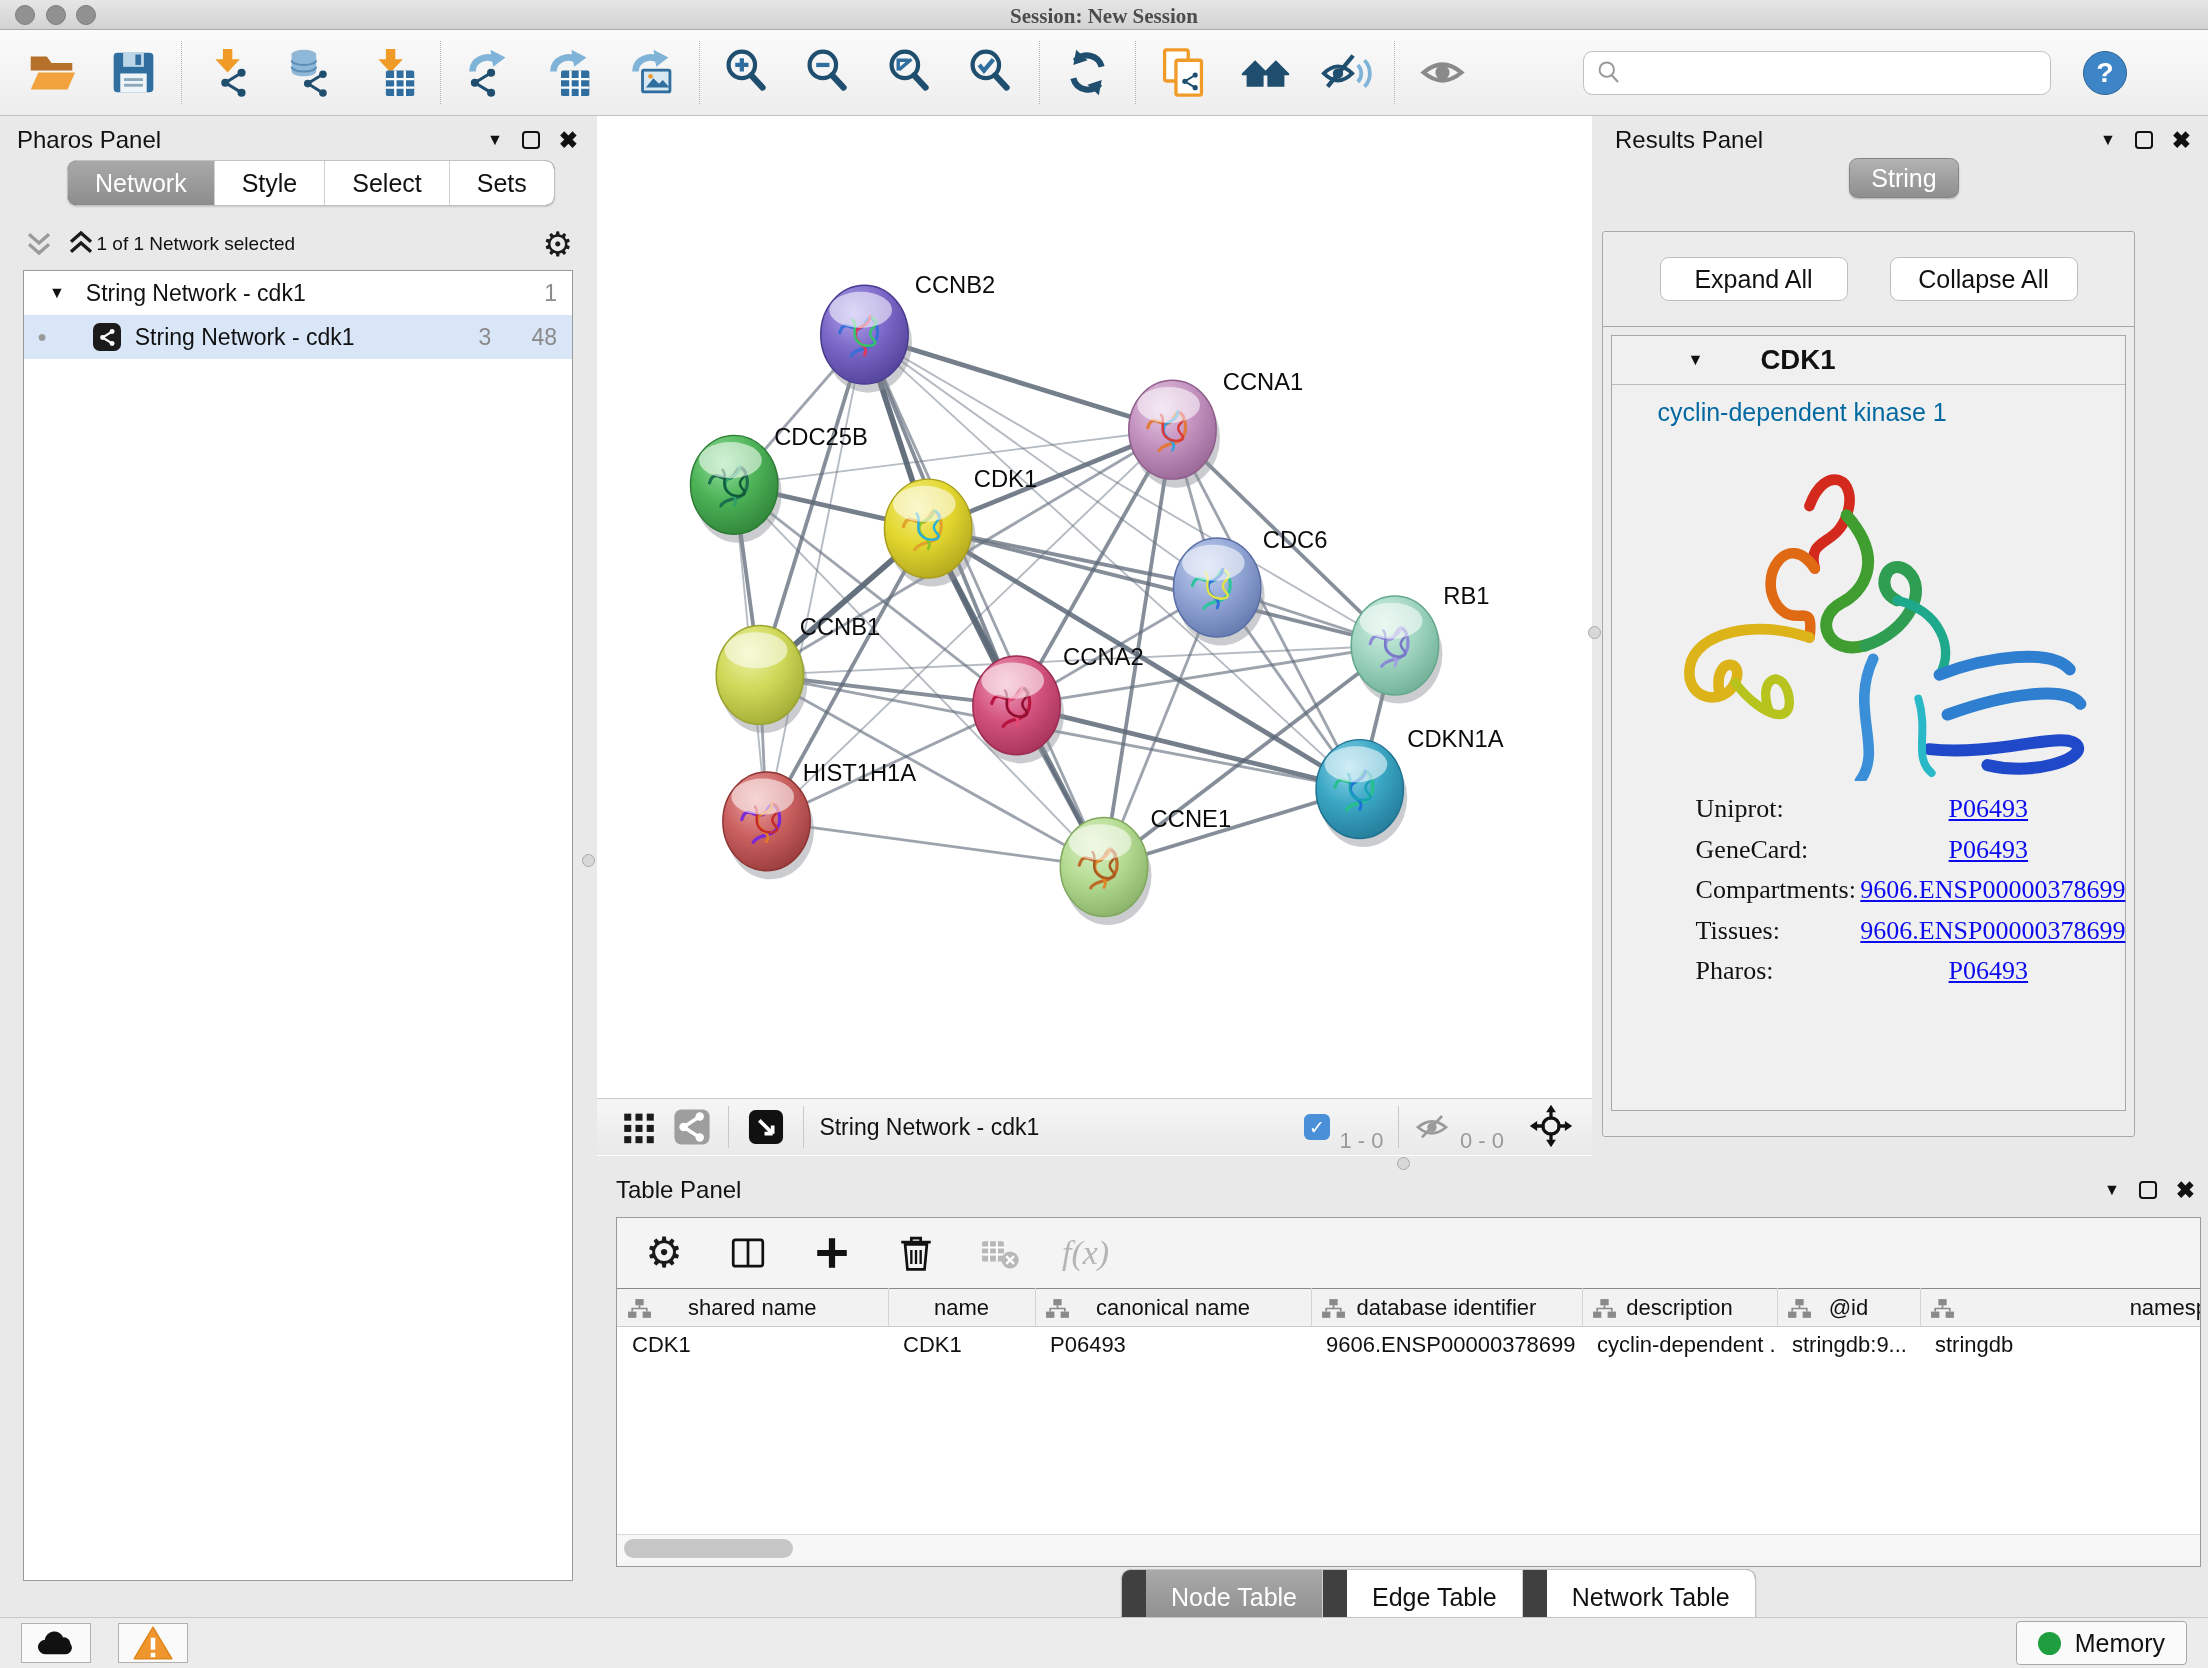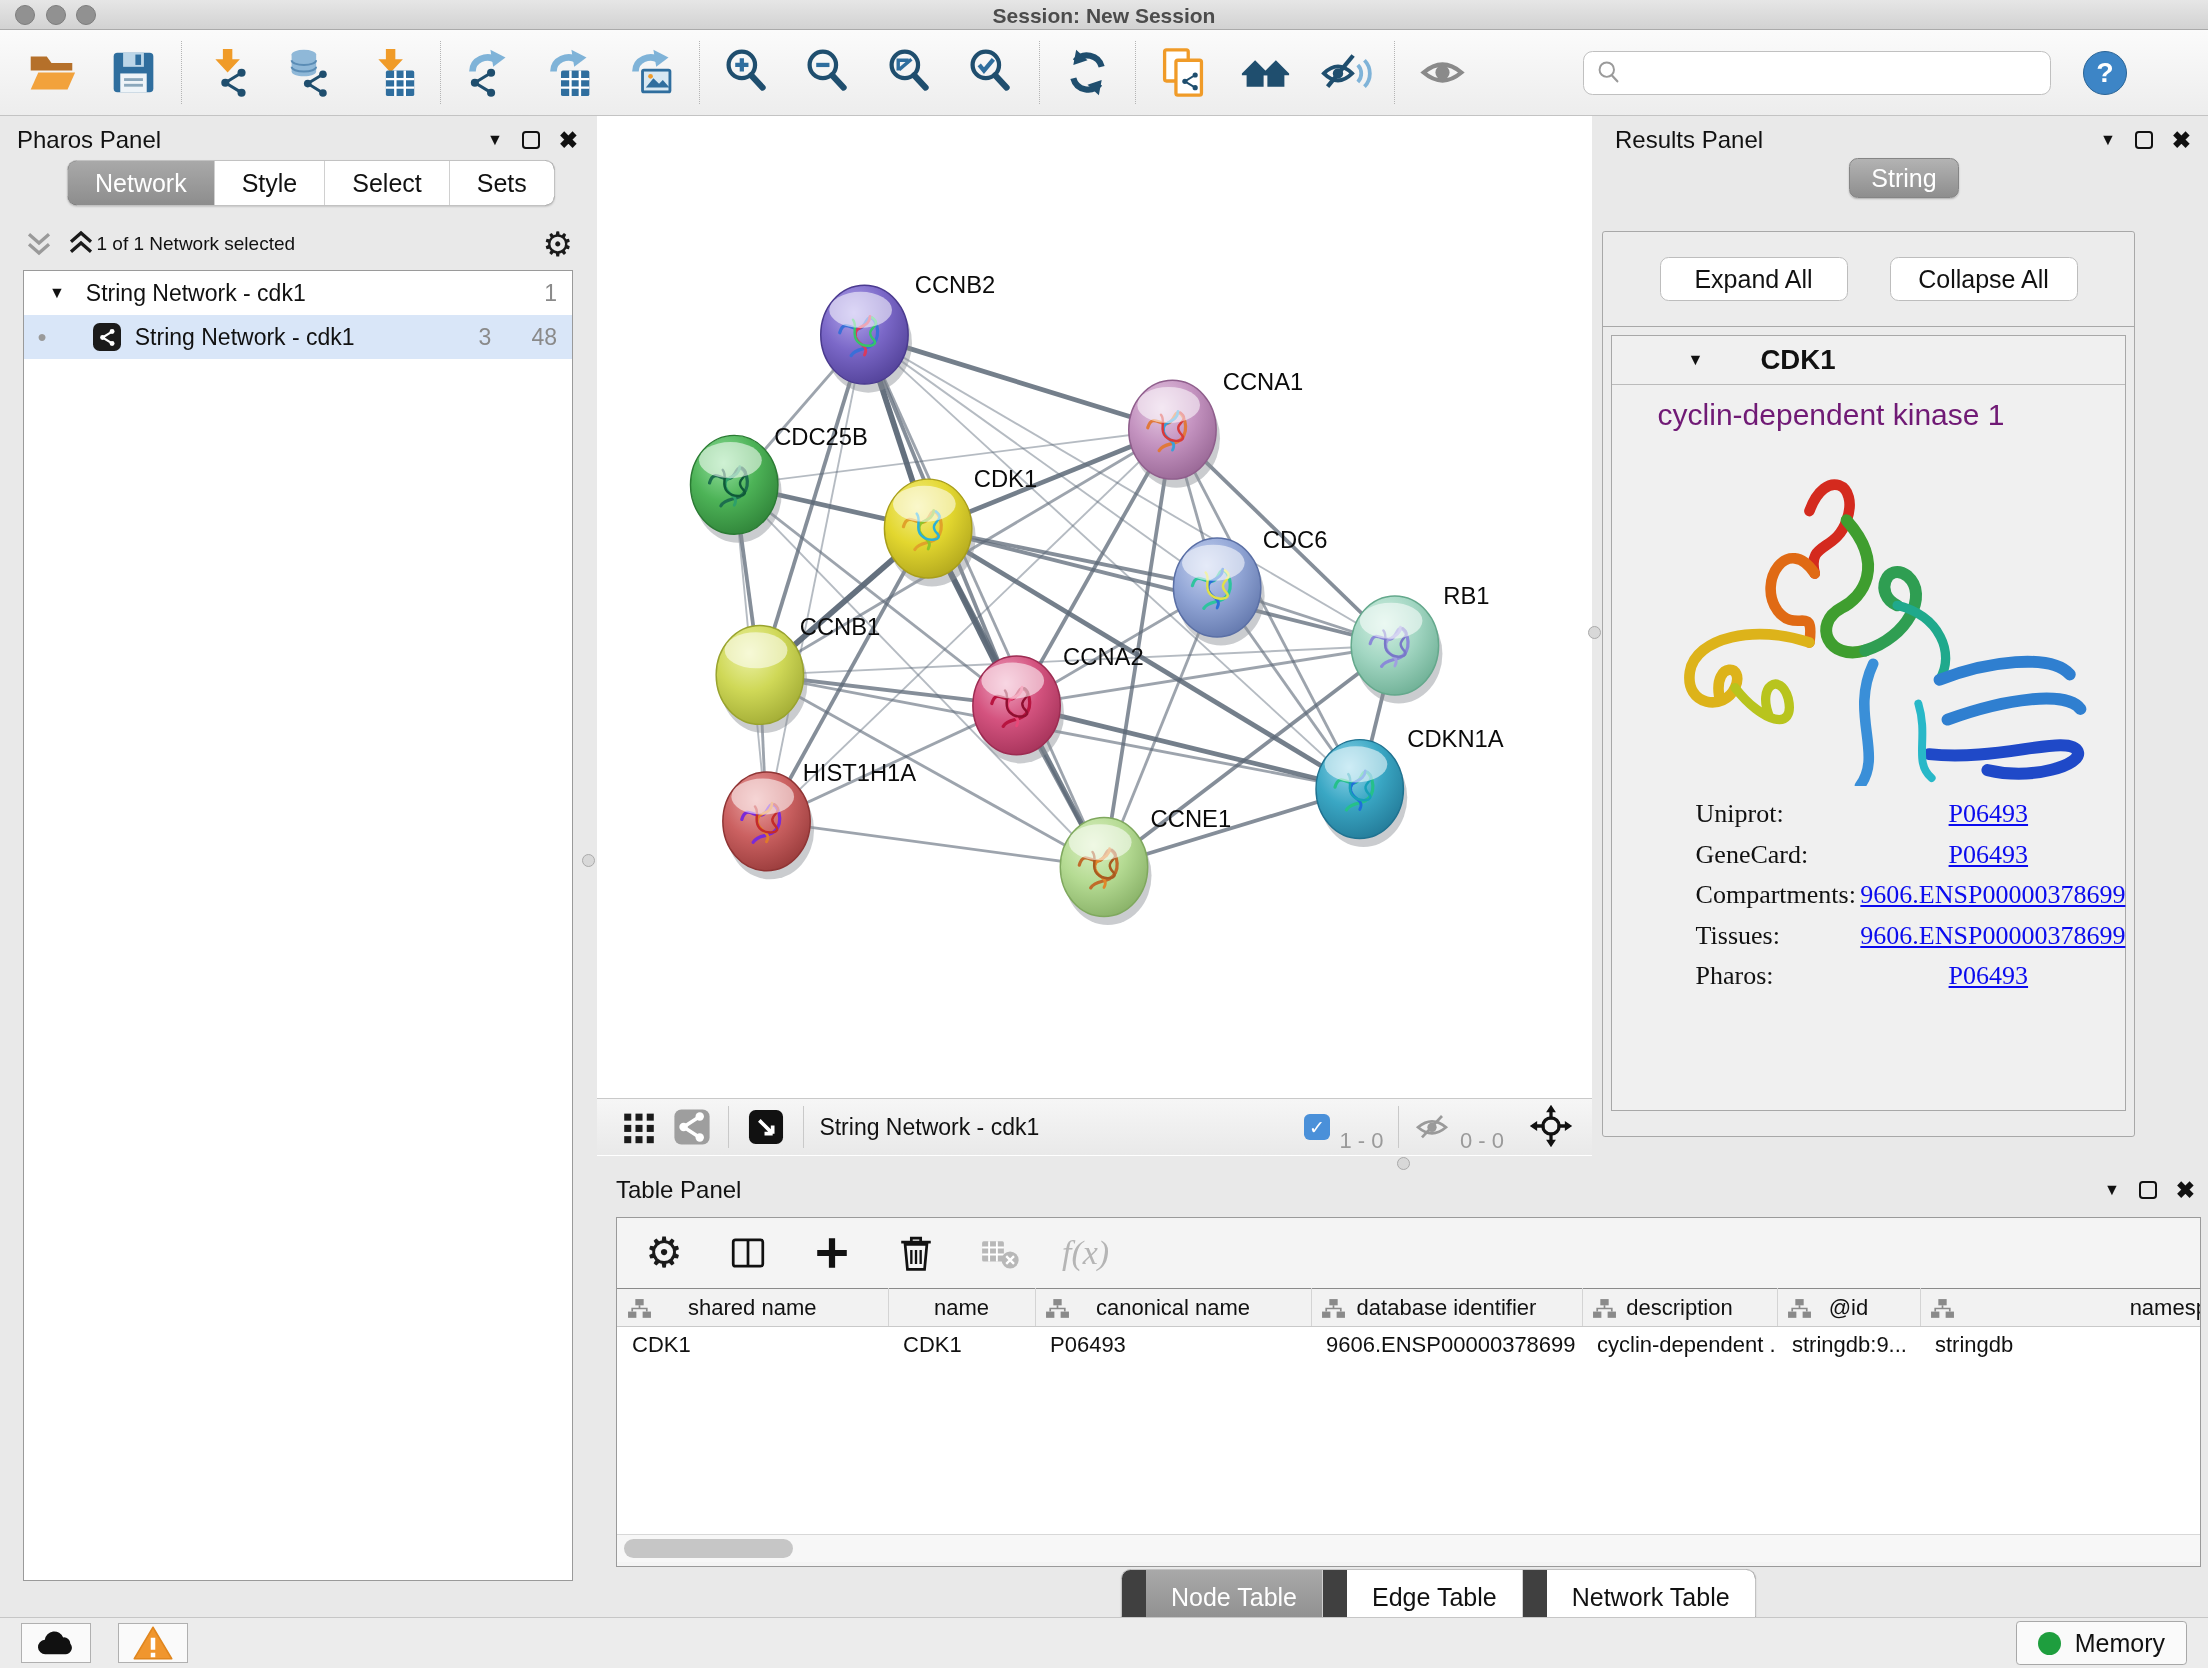--- a/index.html
+++ b/index.html
@@ -1,21 +1,21 @@
 <!DOCTYPE html>
 <html style="font-size:15px"><head>
 <meta charset="utf-8">
 <style>
   * { margin:0; padding:0; box-sizing:border-box; }
   html,body { width:2208px; height:1668px; }
   body { font-family:"Liberation Sans", sans-serif; background:#e9e9e9; position:relative; overflow:hidden; }
   .abs { position:absolute; }
 
   
-  .titlebar { left:0; top:0; width:2208px; height:30px; background:linear-gradient(#e6e6e6,#d2d2d2); border-bottom:1px solid #aaa; }
+  .titlebar { left:0; top:0; width:2208px; height:30px; background:linear-gradient(#e6e6e6,#d2d2d2); border-bottom:1px solid #aaa;font-family:Liberation Serif, serif; }
   .tl { width:20px; height:20px; border-radius:50%; background:#919191; border:1px solid #7d7d7d; top:4.8px; }
   .title-text { width:100%; text-align:center; top:3.8px; font-size:21px; color:#4c4c4c; font-weight:bold; }
 
   
   .toolbar { left:0; top:30px; width:2208px; height:86px; background:linear-gradient(#fbfbfb,#ededed); border-bottom:1px solid #c3c3c3; display:flex; align-items:center; padding-left:25px; }
   .tb-group { display:flex; align-items:center; gap:28.5px; }
   .tb-btn { width:53px; height:53px; display:flex; align-items:center; justify-content:center; cursor:pointer; }
   .tb-btn svg { width:51px; height:51px; }
   .tb-sep { width:0; height:63px; border-left:1.9px dotted #b4b4b4; margin:0 21px; }
   .searchbox { width:468px; height:44px; border:1.9px solid #c0c0c0; border-radius:9.5px; background:#fff; display:flex; align-items:center; padding-left:9.5px; margin-left:114px; }
@@ -56,21 +56,21 @@
 
   
   .rp-head { left:1615px; top:126px; width:576px; display:flex; justify-content:space-between; align-items:center; }
   .string-tab { left:1849px; top:158px; width:110px; height:40px; background:linear-gradient(#b3b3b3,#8e8e8e); border:1px solid #858585; border-radius:8.6px; color:#fff; font-size:25px; display:flex; align-items:center; justify-content:center; box-shadow:0 1px 1.9px rgba(0,0,0,.25); }
   .rp-outer { left:1602px; top:231px; width:533px; height:906px; border:1.9px solid #a8a8a8; background:#ececec; border-radius:2.9px; }
   .rp-btnrow { height:95px; border-bottom:1.9px solid #a8a8a8; display:flex; align-items:center; justify-content:center; gap:42px; }
   .rp-btn { width:188px; height:44px; background:#fff; border:1.9px solid #bdbdbd; border-radius:8.6px; font-size:25px; color:#111; display:flex; align-items:center; justify-content:center; }
   .cdk1-box { margin:7.6px; height:776px; border:1.9px solid #a8a8a8; background:#f0f0f0; }
   .cdk1-head { height:49px; display:flex; align-items:center; gap:57px; padding-left:76px; border-bottom:1px solid #bbb; }
   .cdk1-name { font-size:27.6px; font-weight:bold; color:#111; }
-  .cdk1-desc { font-size:30px; color:#701a75; padding:13.3px 0 0 46px; }
+  .cdk1-desc { font-size:25px; color:#0369a1; padding:13.3px 0 0 46px; }
   .xl-title { font-family:"Liberation Serif",serif; font-size:28.5px; font-weight:bold; color:#111; padding:5.7px 0 0 61px; }
   .xl-row { display:flex; font-family:"Liberation Serif",serif; font-size:26px; padding:10.5px 0 0 84px; }
   .xl-label { width:253px; color:#111; }
   .xl-link { color:#0b0bee; text-decoration:underline; }
 
   
   .tp-head { left:616px; top:1176px; width:1579px; display:flex; justify-content:space-between; align-items:center; }
   .tp-box { left:616px; top:1217px; width:1585px; height:350px; background:#f4f4f4; border:1.9px solid #9a9a9a; overflow:hidden; }
   .tp-toolbar { height:70px; display:flex; align-items:center; gap:40px; padding-left:25px; }
   .tp-toolbar .tb-btn { width:44px; height:44px; }

